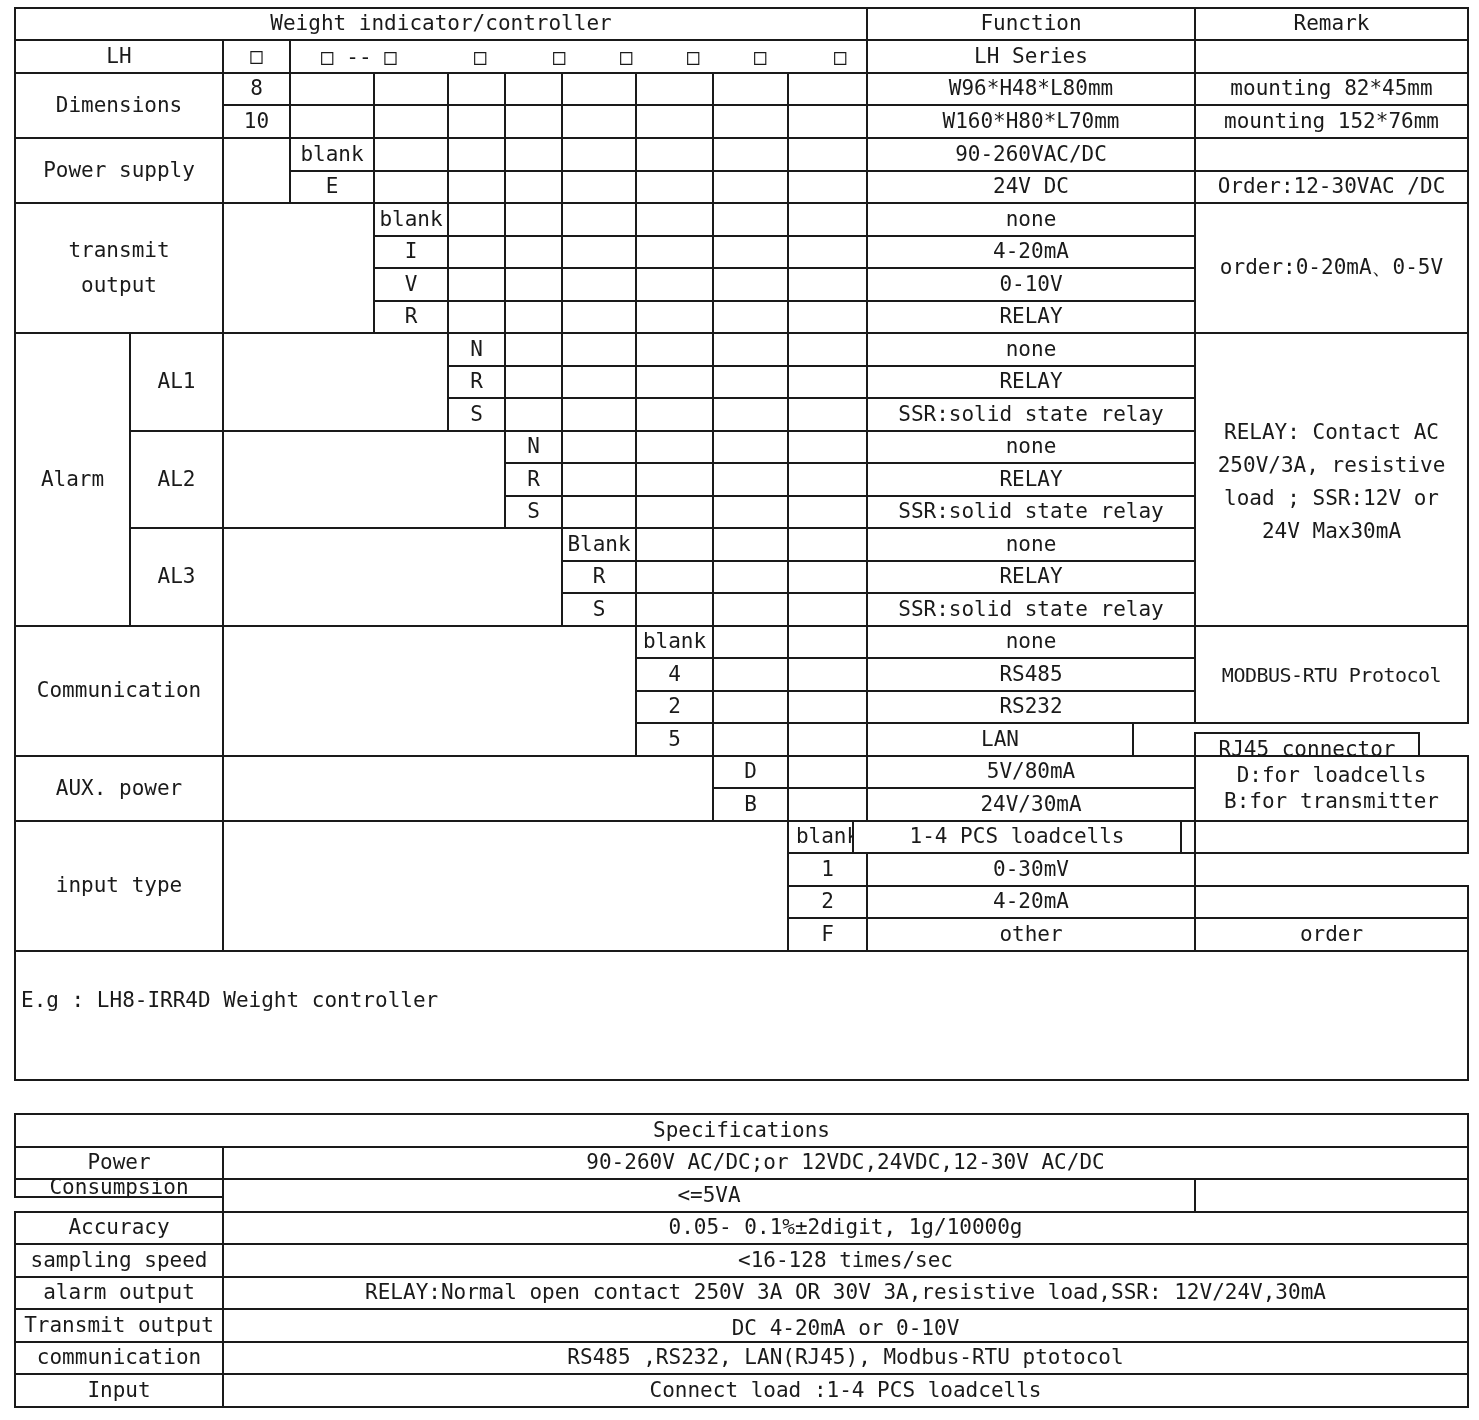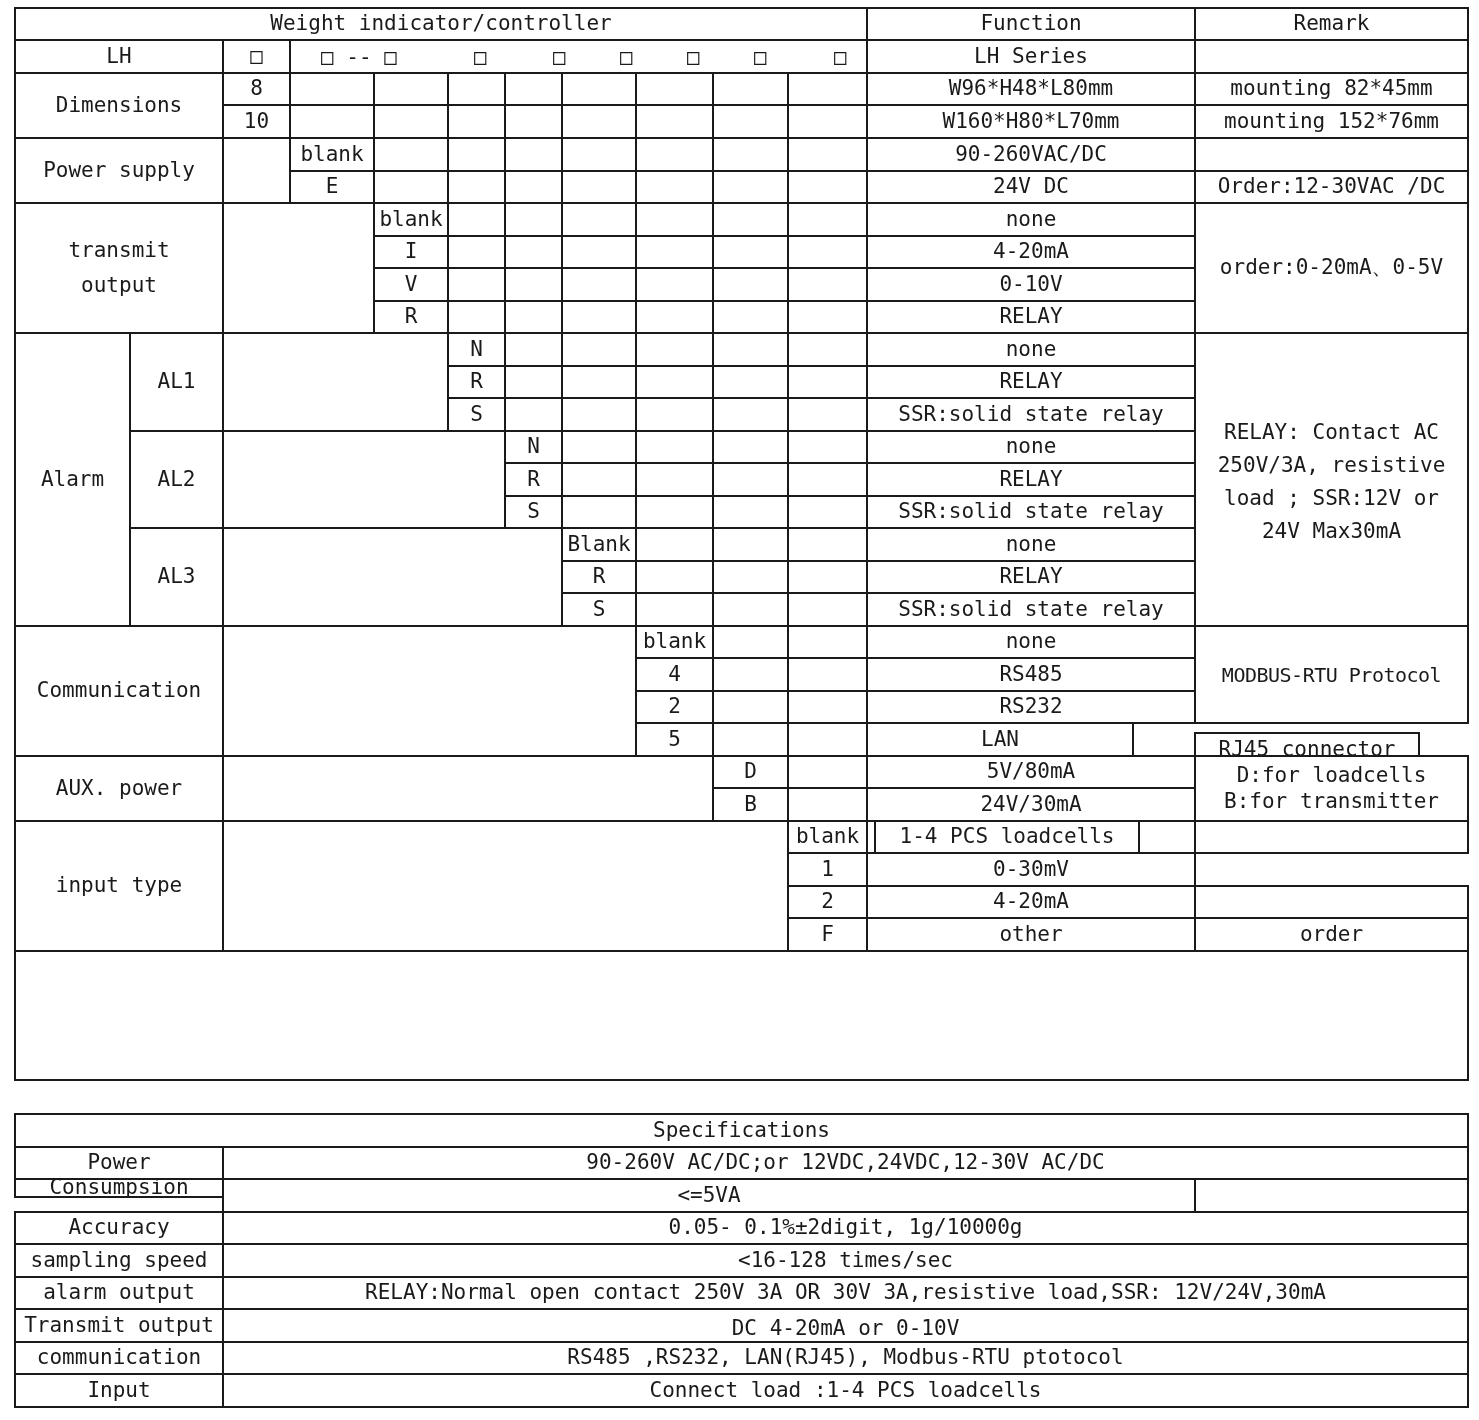--- a/index.html
+++ b/index.html
@@ -120,21 +120,21 @@
     <span>D:for loadcells</span>
     <span>B:for transmitter</span>
   </div>
 
   <div class="cell" style="left:14px;top:820px;width:210px;height:132px;">input type</div>
   <div class="cell" style="left:222px;top:820px;width:567px;height:132px;"></div>
   <div class="cell" style="left:787px;top:820px;width:81px;height:34px;">blank</div>
   <div class="cell" style="left:787px;top:852px;width:81px;height:35px;">1</div>
   <div class="cell" style="left:787px;top:885px;width:81px;height:34px;">2</div>
   <div class="cell" style="left:787px;top:917px;width:81px;height:35px;">F</div>
-  <div class="cell" style="left:874px;top:820px;width:266px;height:34px;">1-4 PCS loadcells</div>
+  <div class="cell" style="left:852px;top:820px;width:330px;height:34px;">1-4 PCS loadcells</div>
   <div class="cell" style="left:866px;top:852px;width:330px;height:35px;">0-30mV</div>
   <div class="cell" style="left:866px;top:885px;width:330px;height:34px;">4-20mA</div>
   <div class="cell" style="left:866px;top:917px;width:330px;height:35px;">other</div>
   <div class="cell" style="left:1194px;top:820px;width:275px;height:34px;"></div>
   <div class="cell" style="left:1194px;top:852px;width:275px;height:35px;margin-top:46px;">pressure sensor</div>
   <div class="cell" style="left:1194px;top:885px;width:275px;height:34px;"></div>
   <div class="cell" style="left:1194px;top:917px;width:275px;height:35px;">order</div>
 
   <div class="cell" style="left:289px;top:72px;width:86px;height:34px;"></div>
   <div class="cell" style="left:373px;top:72px;width:76px;height:34px;"></div>
@@ -248,20 +248,21 @@
     <div class="cell" style="left:0;top:65px;width:77px;height:34px;"></div>
       <div class="cell" style="left:75px;top:65px;width:81px;height:34px;"></div>
     <div class="cell" style="left:0;top:97px;width:77px;height:35px;"></div>
       <div class="cell" style="left:75px;top:97px;width:81px;height:35px;"></div>
   </div>
 
   <div class="cell" style="left:787px;top:755px;width:81px;height:34px;"></div>
   <div class="cell" style="left:787px;top:787px;width:81px;height:35px;"></div>
 
   <div class="note">
+    <div style="left:5px;top:38px;">E.g : LH8-IRR4D Weight controller</div>
   </div>
 </div>
 
 <div>
   <div class="cell" style="left:14px;top:1113px;width:1455px;height:35px;">Specifications</div>
 
   <div class="cell" style="left:14px;top:1146px;width:210px;height:34px;">Power</div>
   <div class="cell" style="left:222px;top:1146px;width:1247px;height:34px;">90-260V AC/DC;or 12VDC,24VDC,12-30V AC/DC</div>
 
   <div class="cell" style="left:14px;top:1178px;width:210px;height:20px;">Consumpsion</div>

